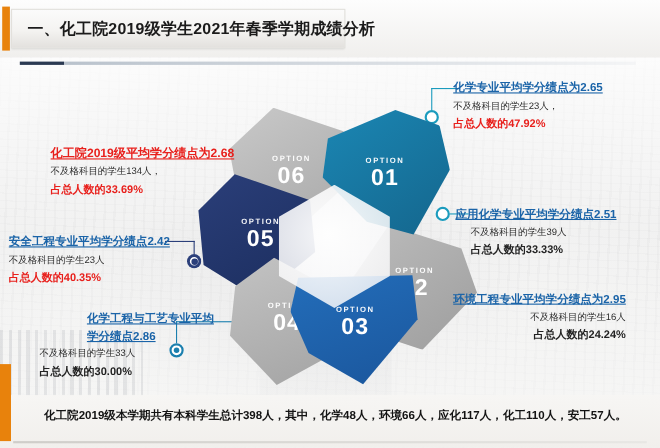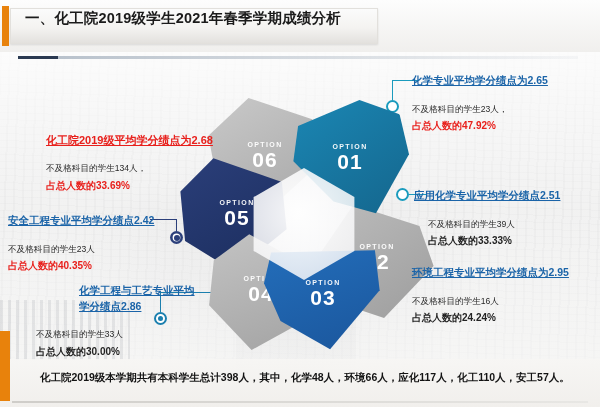--- a/index.html
+++ b/index.html
@@ -35,57 +35,57 @@
     position: absolute; left: 0; top: 300px; width: 130px; height: 60px;
     background: repeating-linear-gradient(90deg, rgba(160,163,170,.22) 0 3px, rgba(255,255,255,0) 3px 8px);
   }
 
   
   .header-band {
     position: absolute; left: 0; top: 0; width: 100%; height: 52px;
     background: linear-gradient(to bottom, #fdfdfd, #f0efed);
   }
   .title-plate {
-    position: absolute; left: 10px; top: 8px; width: 368px; height: 36px;
+    position: absolute; left: 10px; top: 8px; width: 304px; height: 36px;
     background: linear-gradient(to bottom, #fbfbfb 0%, #f4f3f1 55%, #e3e1de 100%);
     border: 1px solid #e2e0dc;
     box-shadow: 0 1px 2px rgba(0,0,0,.10);
-    display: flex; 
+    display: flex; align-items: center;
   }
   .title-accent {
     position: absolute; left: 2px; top: 6px; width: 7px; height: 40px;
     background: #e8820c;
   }
   .title-text {
     font-size: 14.5px; font-weight: bold; color: #1b1b1b;
     letter-spacing: .2px; padding-left: 14px; white-space: nowrap;
   }
   .title-rule {
     position: absolute; left: 18px; top: 56px; width: 560px; height: 3px;
     background: linear-gradient(to right, #2b3a52 0 40px, #b9c2cc 40px, rgba(200,206,214,.15));
   }
 
   
   .ann { position: absolute; line-height: 1.48; }
   .ann .l1 { font-size: 10.5px; font-weight: bold; white-space: nowrap; text-decoration: underline; }
-  .ann .l2 { font-size: 8.6px; color: #2a2a2a; white-space: nowrap; margin-top: 14px; }
+  .ann .l2 { font-size: 8.6px; color: #2a2a2a; white-space: nowrap; margin-top: 1px; }
   .ann .l3 { font-size: 10px; font-weight: bold; white-space: nowrap; margin-top: 4px; }
   .red  { color: #e8201c; margin-top: 36px; }
   .blue { color: #1b64a8; }
   .dark { color: #232323; }
 
   .ann-1 { left: 46px; top: 96px; }
   .ann-1 .l1 { font-size: 11px; }
   .ann-2 { left: 8px; top: 213px; }
   .ann-3 { left: 36px; top: 283px; }
   .ann-3 .l1 { white-space: normal; width: 124px; margin-left: 43px; }
   .ann-4 { left: 412px; top: 73px; }
   .ann-5 { left: 414px; top: 188px; }
   .ann-5 .l2, .ann-5 .l3 { margin-left: 14px; }
-  .ann-6 { left: 412px; top: 265px; }
+  .ann-6 { left: 412px; top: 265px; text-align: right; }
 
   
   .conn { position: absolute; }
   .conn .h { position: absolute; height: 1.4px; }
   .conn .v { position: absolute; width: 1.4px; }
   .dot {
     position: absolute; width: 13px; height: 13px; border-radius: 50%;
     background: #ffffff; display: block;
   }
   .dot::after {

